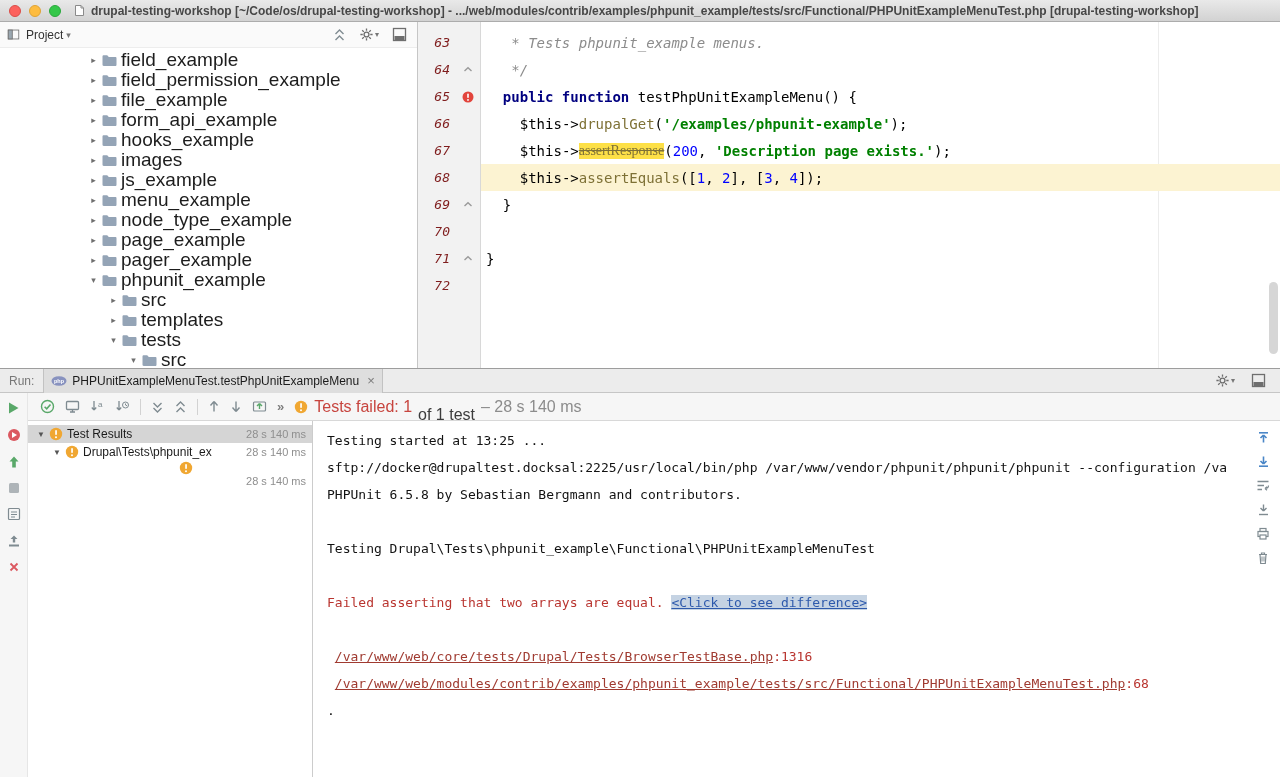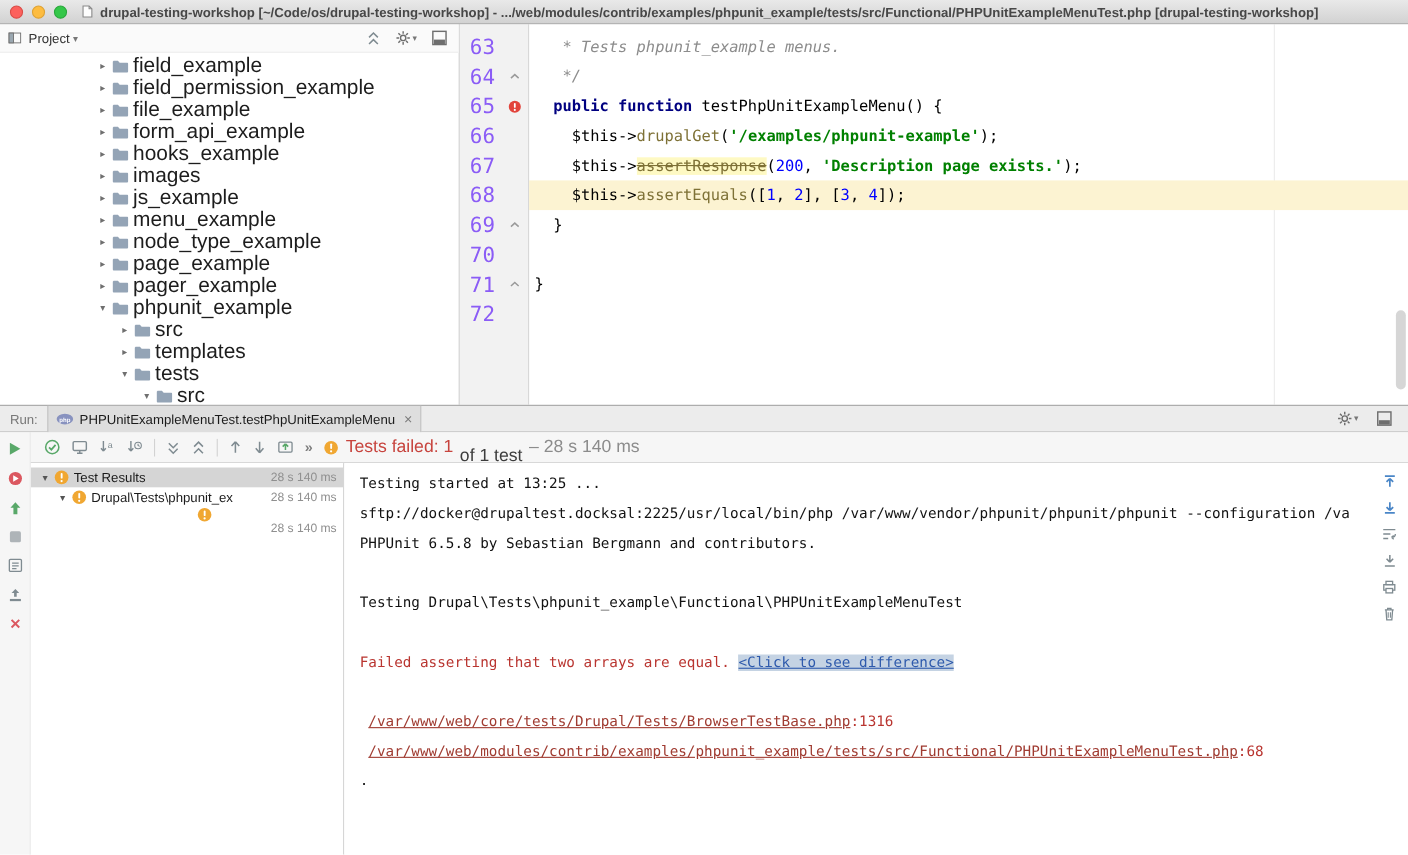--- a/index.html
+++ b/index.html
@@ -32,31 +32,31 @@
   .tree-row .chev { width:15px; font-size:9px; color:#6f6f6f; text-align:center; flex:none; }
   .tree-row .icon { width:17px; flex:none; }
   .tree-label { font-size:19px; color:#1d1d1d; margin-left:3px; }
 
   
   .editor { flex:1; position:relative; overflow:hidden; background:#fff; font-family:"DejaVu Sans Mono","Liberation Mono",monospace; font-size:14px; }
   .gutter-bg { position:absolute; left:0; top:0; bottom:0; width:63px; background:#f2f2f2; border-right:1px solid #d8d8d8; }
   .margin-guide { position:absolute; left:740px; top:0; bottom:0; width:1px; background:#ececec; }
   .code-area { position:absolute; top:7px; left:0; right:0; }
   .code-line { display:flex; height:27px; align-items:stretch; }
-  .ln { width:37px; flex:none; display:flex; align-items:center; justify-content:flex-end; padding-right:5px; color:#8b5cf6; font-size:19px; }
+  .ln { width:37px; flex:none; display:flex; align-items:center; justify-content:flex-end; padding-right:5px; color:#7f1d1d; font-size:13px;font-style:italic; }
   .gut { width:26px; flex:none; display:flex; align-items:center; justify-content:center; }
   .code { flex:1; display:flex; align-items:center; white-space:pre; padding-left:5px; }
   .code-line.hl .code { background:#FCF3D2; }
   .t-plain { color:#000; }
   .t-comment { color:#8C8C8C; font-style:italic; }
   .t-keyword { color:#000080; font-weight:bold; }
   .t-string { color:#008000; font-weight:bold; }
   .t-number { color:#0000FF; }
   .t-method { color:#7E7136; }
-  .t-deprecated { color:#7E7136; text-decoration:line-through; background:#fef9c3; }
+  .t-deprecated { color:#7E7136; text-decoration:line-through; background:#fde047;font-family:Liberation Serif, serif; }
   .editor-scrollthumb { position:absolute; right:2px; top:260px; width:9px; height:72px; background:#d6d6d6; border-radius:5px; }
 
   
   .run-panel { position:absolute; top:368px; left:0; right:0; bottom:0; border-top:1px solid #9d9d9d; display:flex; flex-direction:column; background:#fff; }
   .run-tabbar { height:24px; background:#ececec; border-bottom:1px solid #c6c6c6; display:flex; align-items:center; padding-left:9px; flex:none; }
   .run-label { font-size:12px; color:#777; margin-right:9px; }
   .run-tab { height:24px; display:flex; align-items:center; gap:5px; padding:0 7px; background:#dedede; border-left:1px solid #c2c2c2; border-right:1px solid #c2c2c2; font-size:12px; color:#1b1b1b; }
   .tab-close { color:#7c7c7c; font-size:13px; margin-left:3px; }
   .run-tabbar .hicons { margin-left:auto; padding-right:14px; gap:16px; }
 

